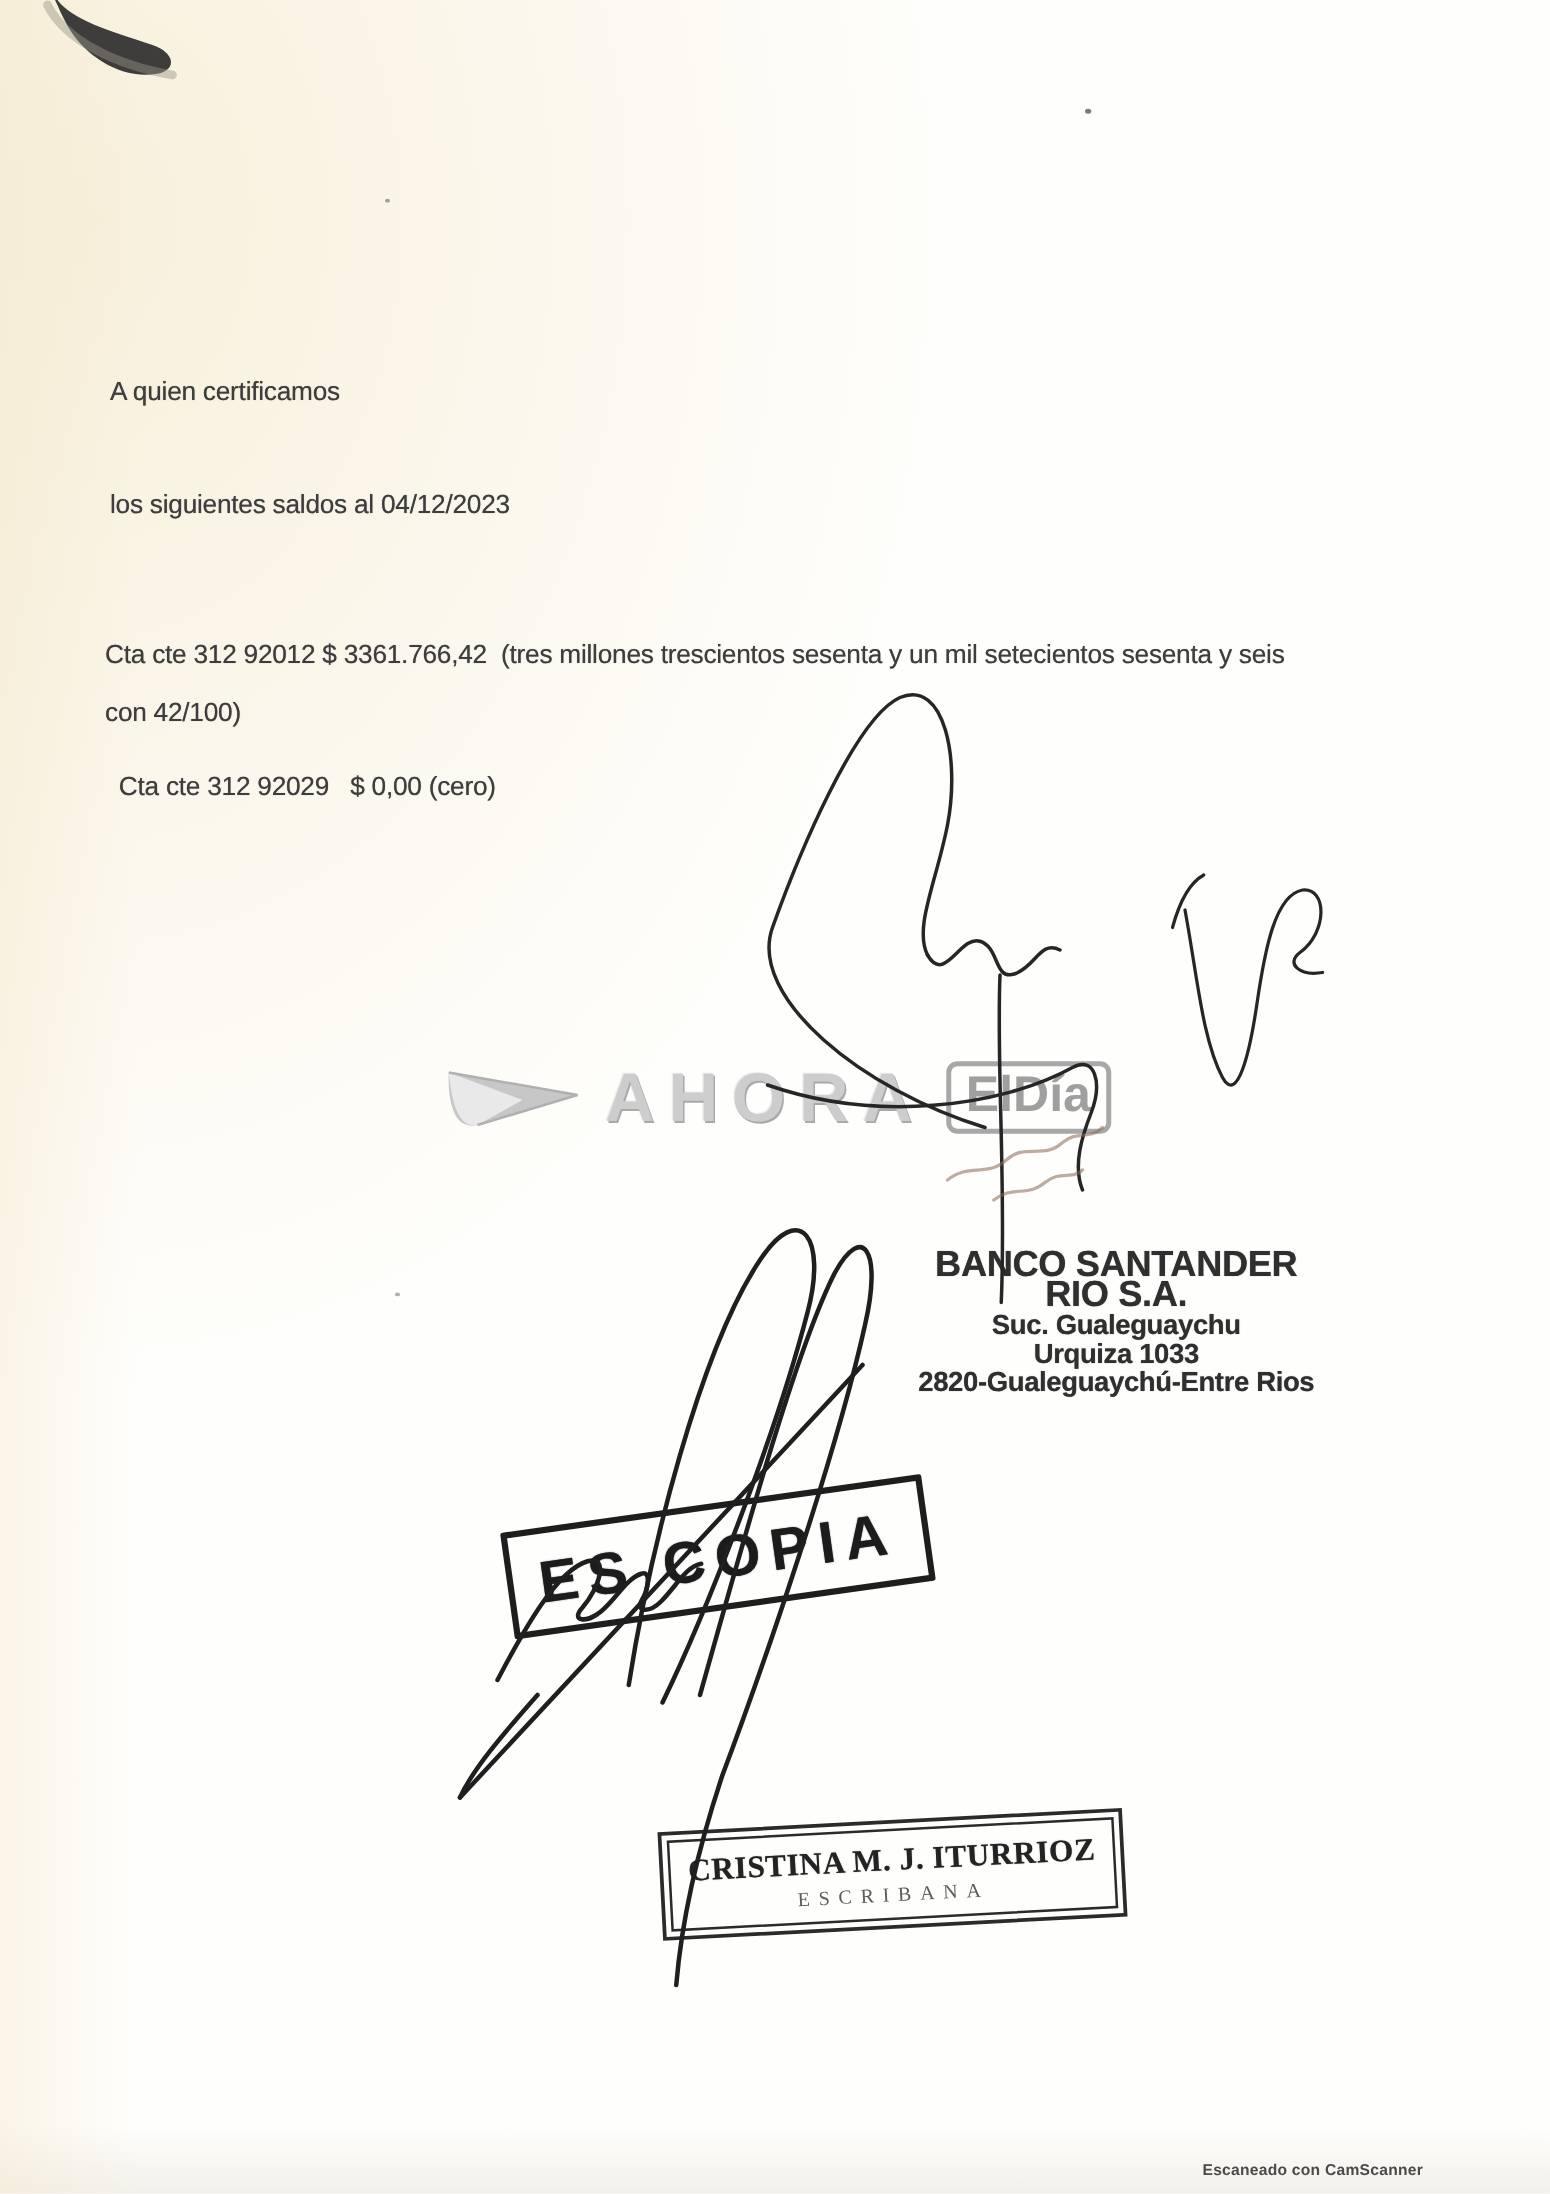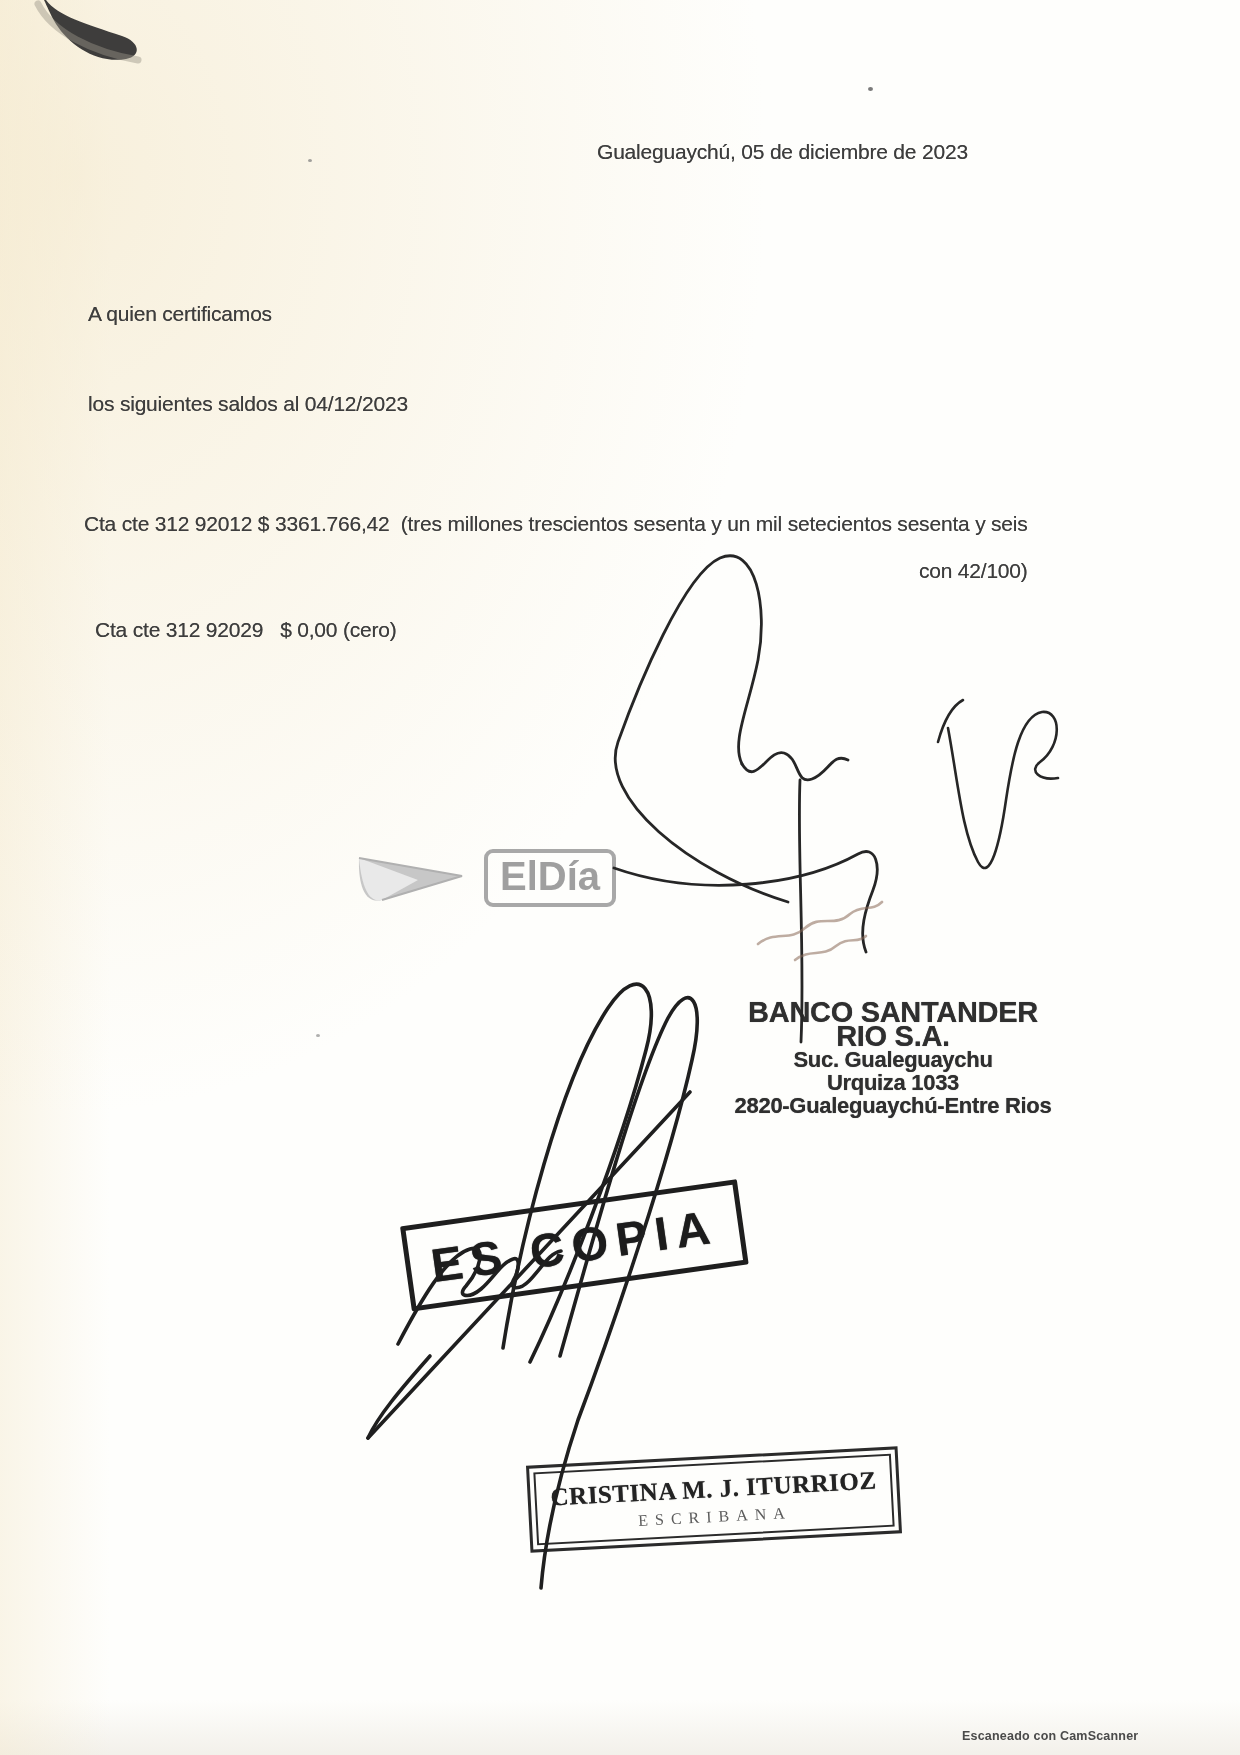--- a/index.html
+++ b/index.html
@@ -15,21 +15,21 @@
       linear-gradient(90deg, rgba(244,233,206,.45) 0, rgba(255,255,255,0) 110px),
       linear-gradient(0deg, rgba(221,215,201,.35) 0, rgba(255,255,255,0) 55px),
       #fefefc;
   }
   .abs{position:absolute;}
   .txt{
     color:#3d3d3d;font-size:21px;line-height:35px;white-space:pre-wrap;
     text-shadow:0 0 .6px rgba(70,70,70,.75);
     letter-spacing:-.2px;
   }
-  .acct{line-height:47px;text-align:right;}
+  .acct{line-height:47px;}
   
   .wm{display:flex;align-items:center;gap:16px;z-index:1;}
   .wm-brand{
     font-size:55px;font-weight:800;letter-spacing:11px;color:#cdcdcd;
     text-shadow:1.2px 1.2px 0 #a9a9a9,-1px -1px 0 #ededed;
   }
   .wm-suffix{
     font-size:40px;font-weight:700;color:#9f9f9f;
     border:4px solid #a8a8a8;border-radius:9px;padding:1px 12px 4px;
   }
@@ -79,41 +79,41 @@
 
   <svg class="abs" style="left:0;top:0;" width="220" height="110" viewBox="0 0 220 110">
     <path d="M46 0 C 58 16, 86 24, 122 36 C 140 42, 142 56, 126 59 C 98 64, 70 46, 56 24 C 50 14, 47 6, 44 0 Z" fill="#2e2e2e" opacity="0.92"></path>
     <path d="M38 4 C 52 32, 92 52, 138 60" fill="none" stroke="#9a9488" stroke-width="7" opacity="0.45" stroke-linecap="round"></path>
   </svg>
 
   <div class="abs speck" style="left:868px;top:87px;width:5px;height:4px;"></div>
   <div class="abs speck" style="left:308px;top:159px;width:4px;height:3px;opacity:.7;"></div>
   <div class="abs speck" style="left:316px;top:1034px;width:4px;height:3px;opacity:.6;"></div>
 
-  <div class="abs txt" style="left:597px;top:134px;">Gualeguaychú, 05 de diciembre de 2023</div>
 
   <div class="abs txt" style="left:88px;top:296px;">A quien certificamos</div>
 
   <div class="abs" style="left:88px;top:386px;">
     <div class="txt">los siguientes saldos al 04/12/2023</div>
   </div>
 
   <div class="abs" style="left:84px;top:500px;">
     <div class="txt acct">Cta cte 312 92012 $ 3361.766,42  (tres millones trescientos sesenta y un mil setecientos sesenta y seis</div>
     <div class="txt acct">con 42/100)</div>
   </div>
 
   <div class="abs txt" style="left:84px;top:612px;margin-left:11px;">Cta cte 312 92029   $ 0,00 (cero)</div>
 
   <div class="abs wm" style="left:356px;top:846px;">
     <svg width="112" height="64" viewBox="0 0 112 64">
       <path d="M3 12 L106 30 L26 54 C 10 58, 2 42, 3 12 Z" fill="#c7c7c7"></path>
       <path d="M3 12 L62 34 L26 54 C 14 57, 6 44, 3 12 Z" fill="#e9e9e9"></path>
       <path d="M3 12 L106 30 L26 54" fill="none" stroke="#b0b0b0" stroke-width="2"></path>
     </svg>
+    <span class="wm-brand">AHORA</span>
     <span class="wm-suffix">ElDía</span>
   </div>
 
   <div class="abs bank" style="left:733px;top:1000px;">
     <div class="l1">BANCO SANTANDER RIO S.A.</div>
     <div class="l2">Suc. Gualeguaychu</div>
     <div class="l3">Urquiza 1033</div>
     <div class="l4">2820-Gualeguaychú-Entre Rios</div>
   </div>
 

